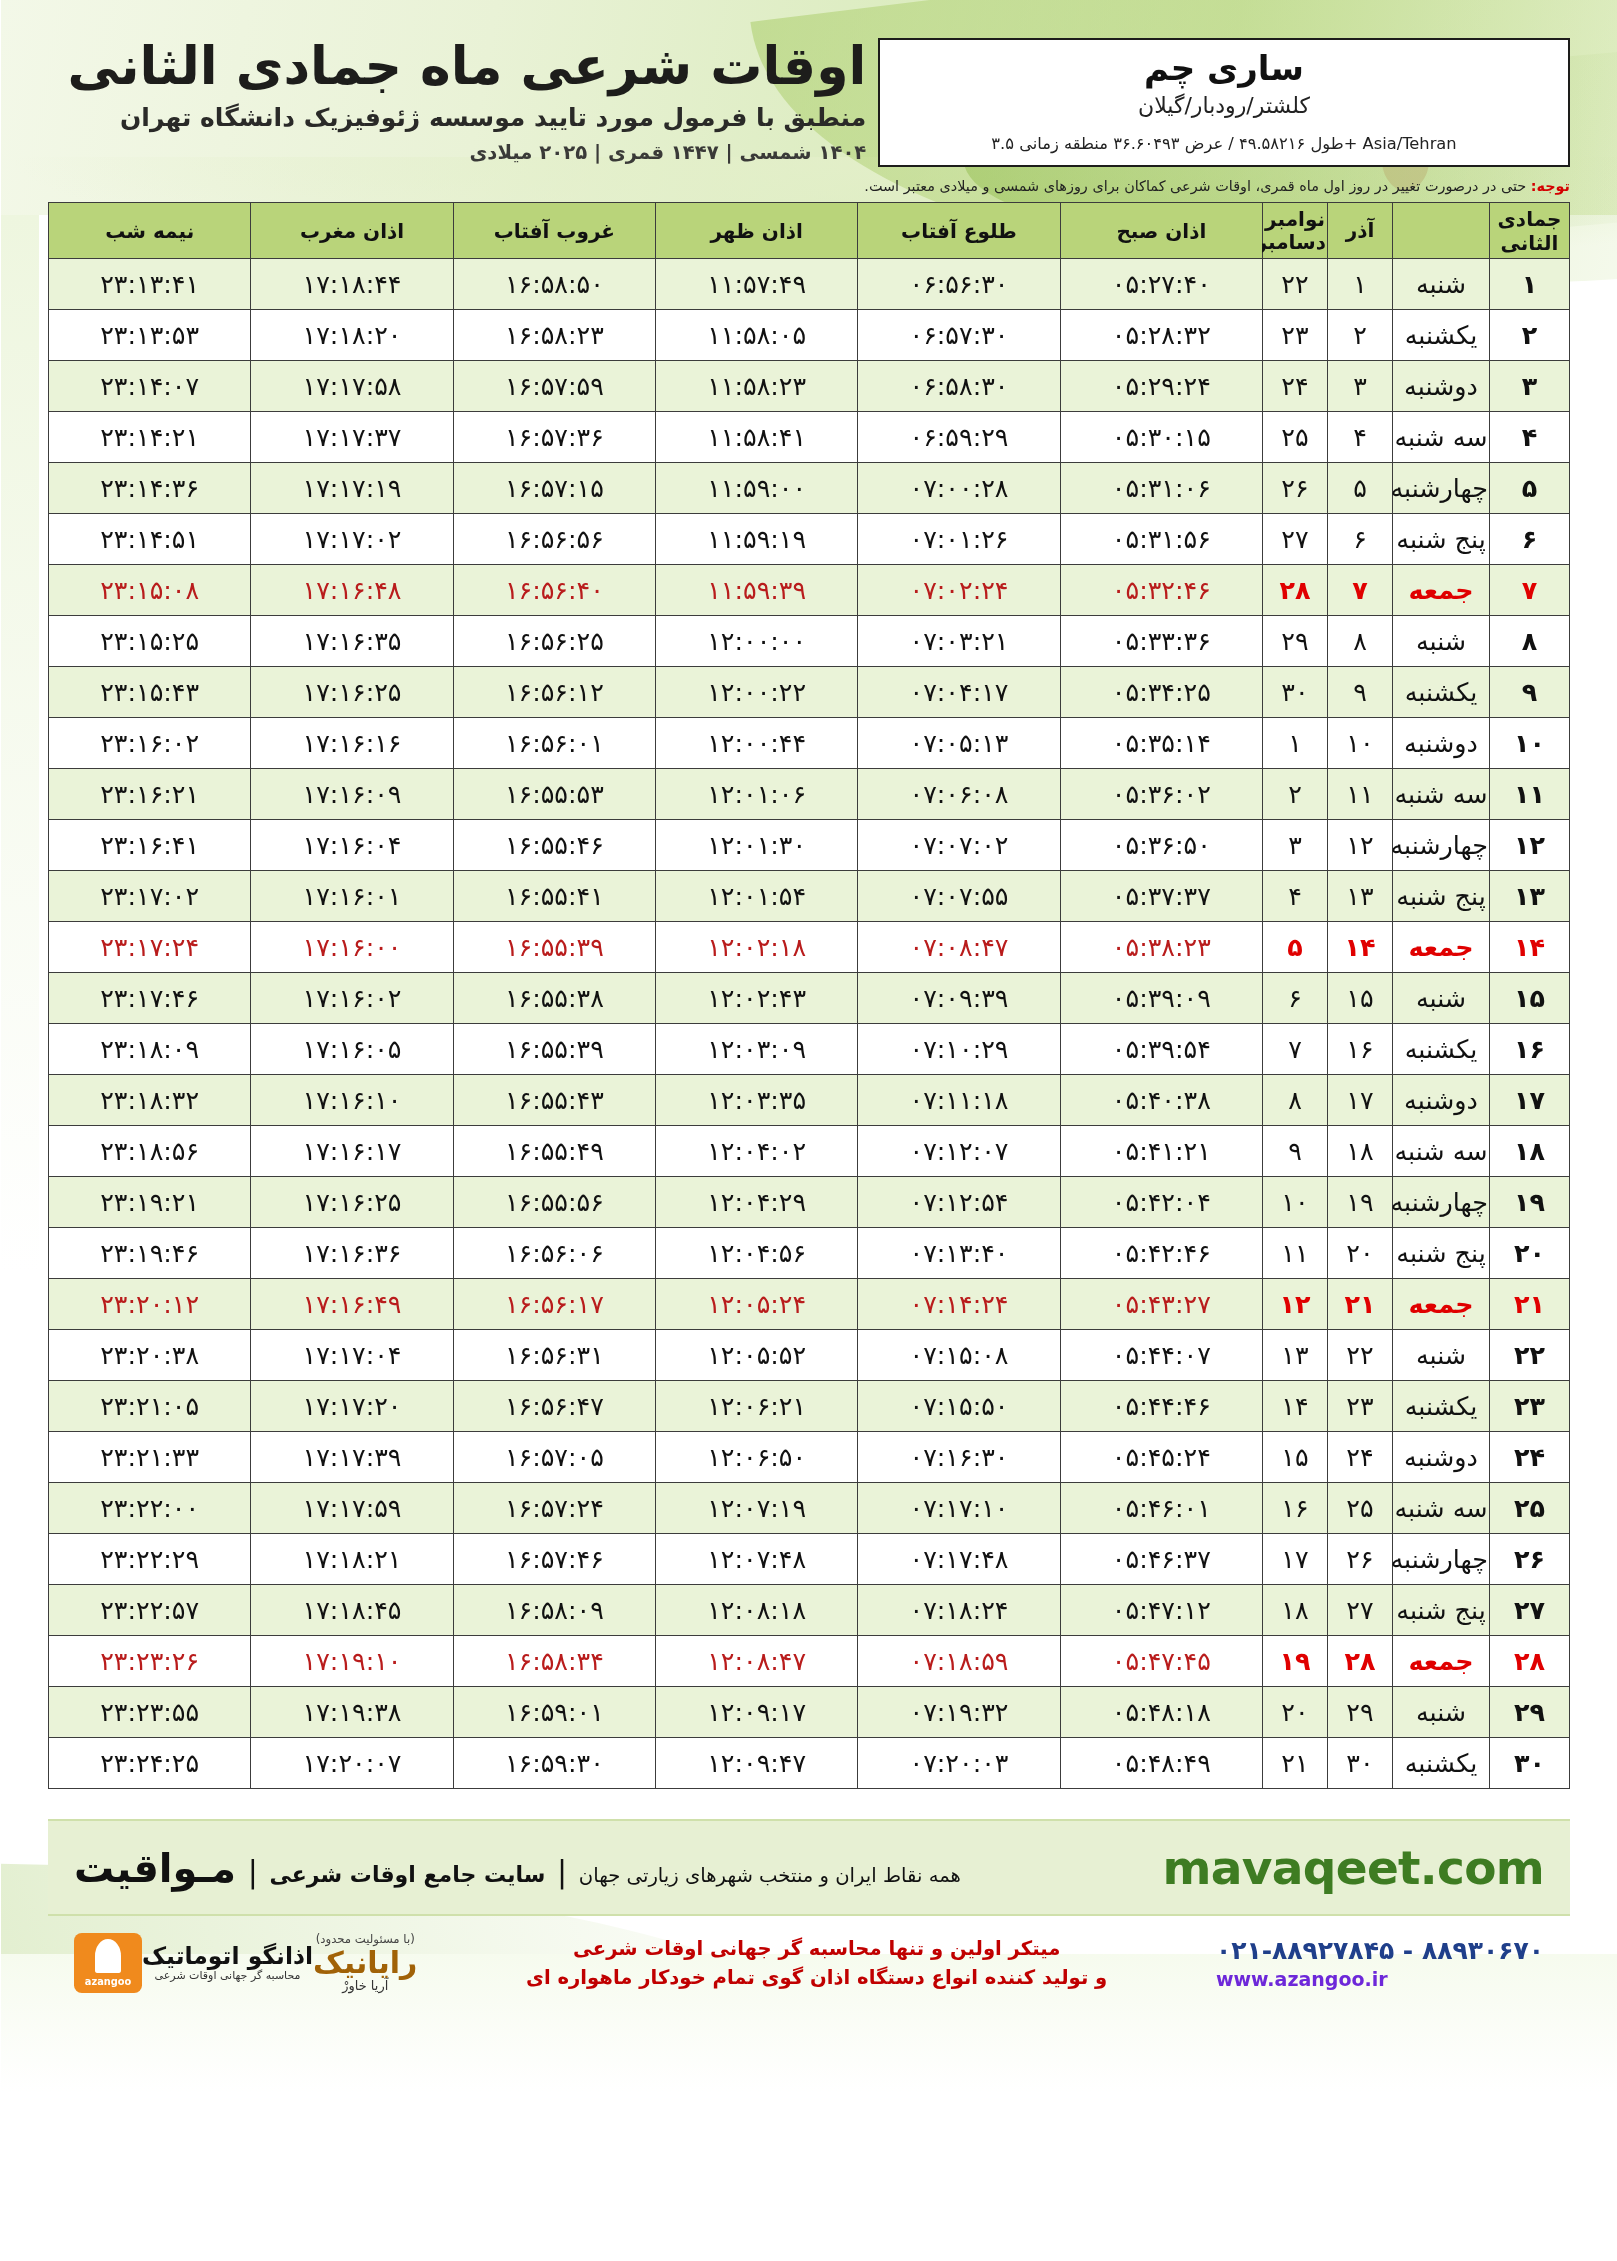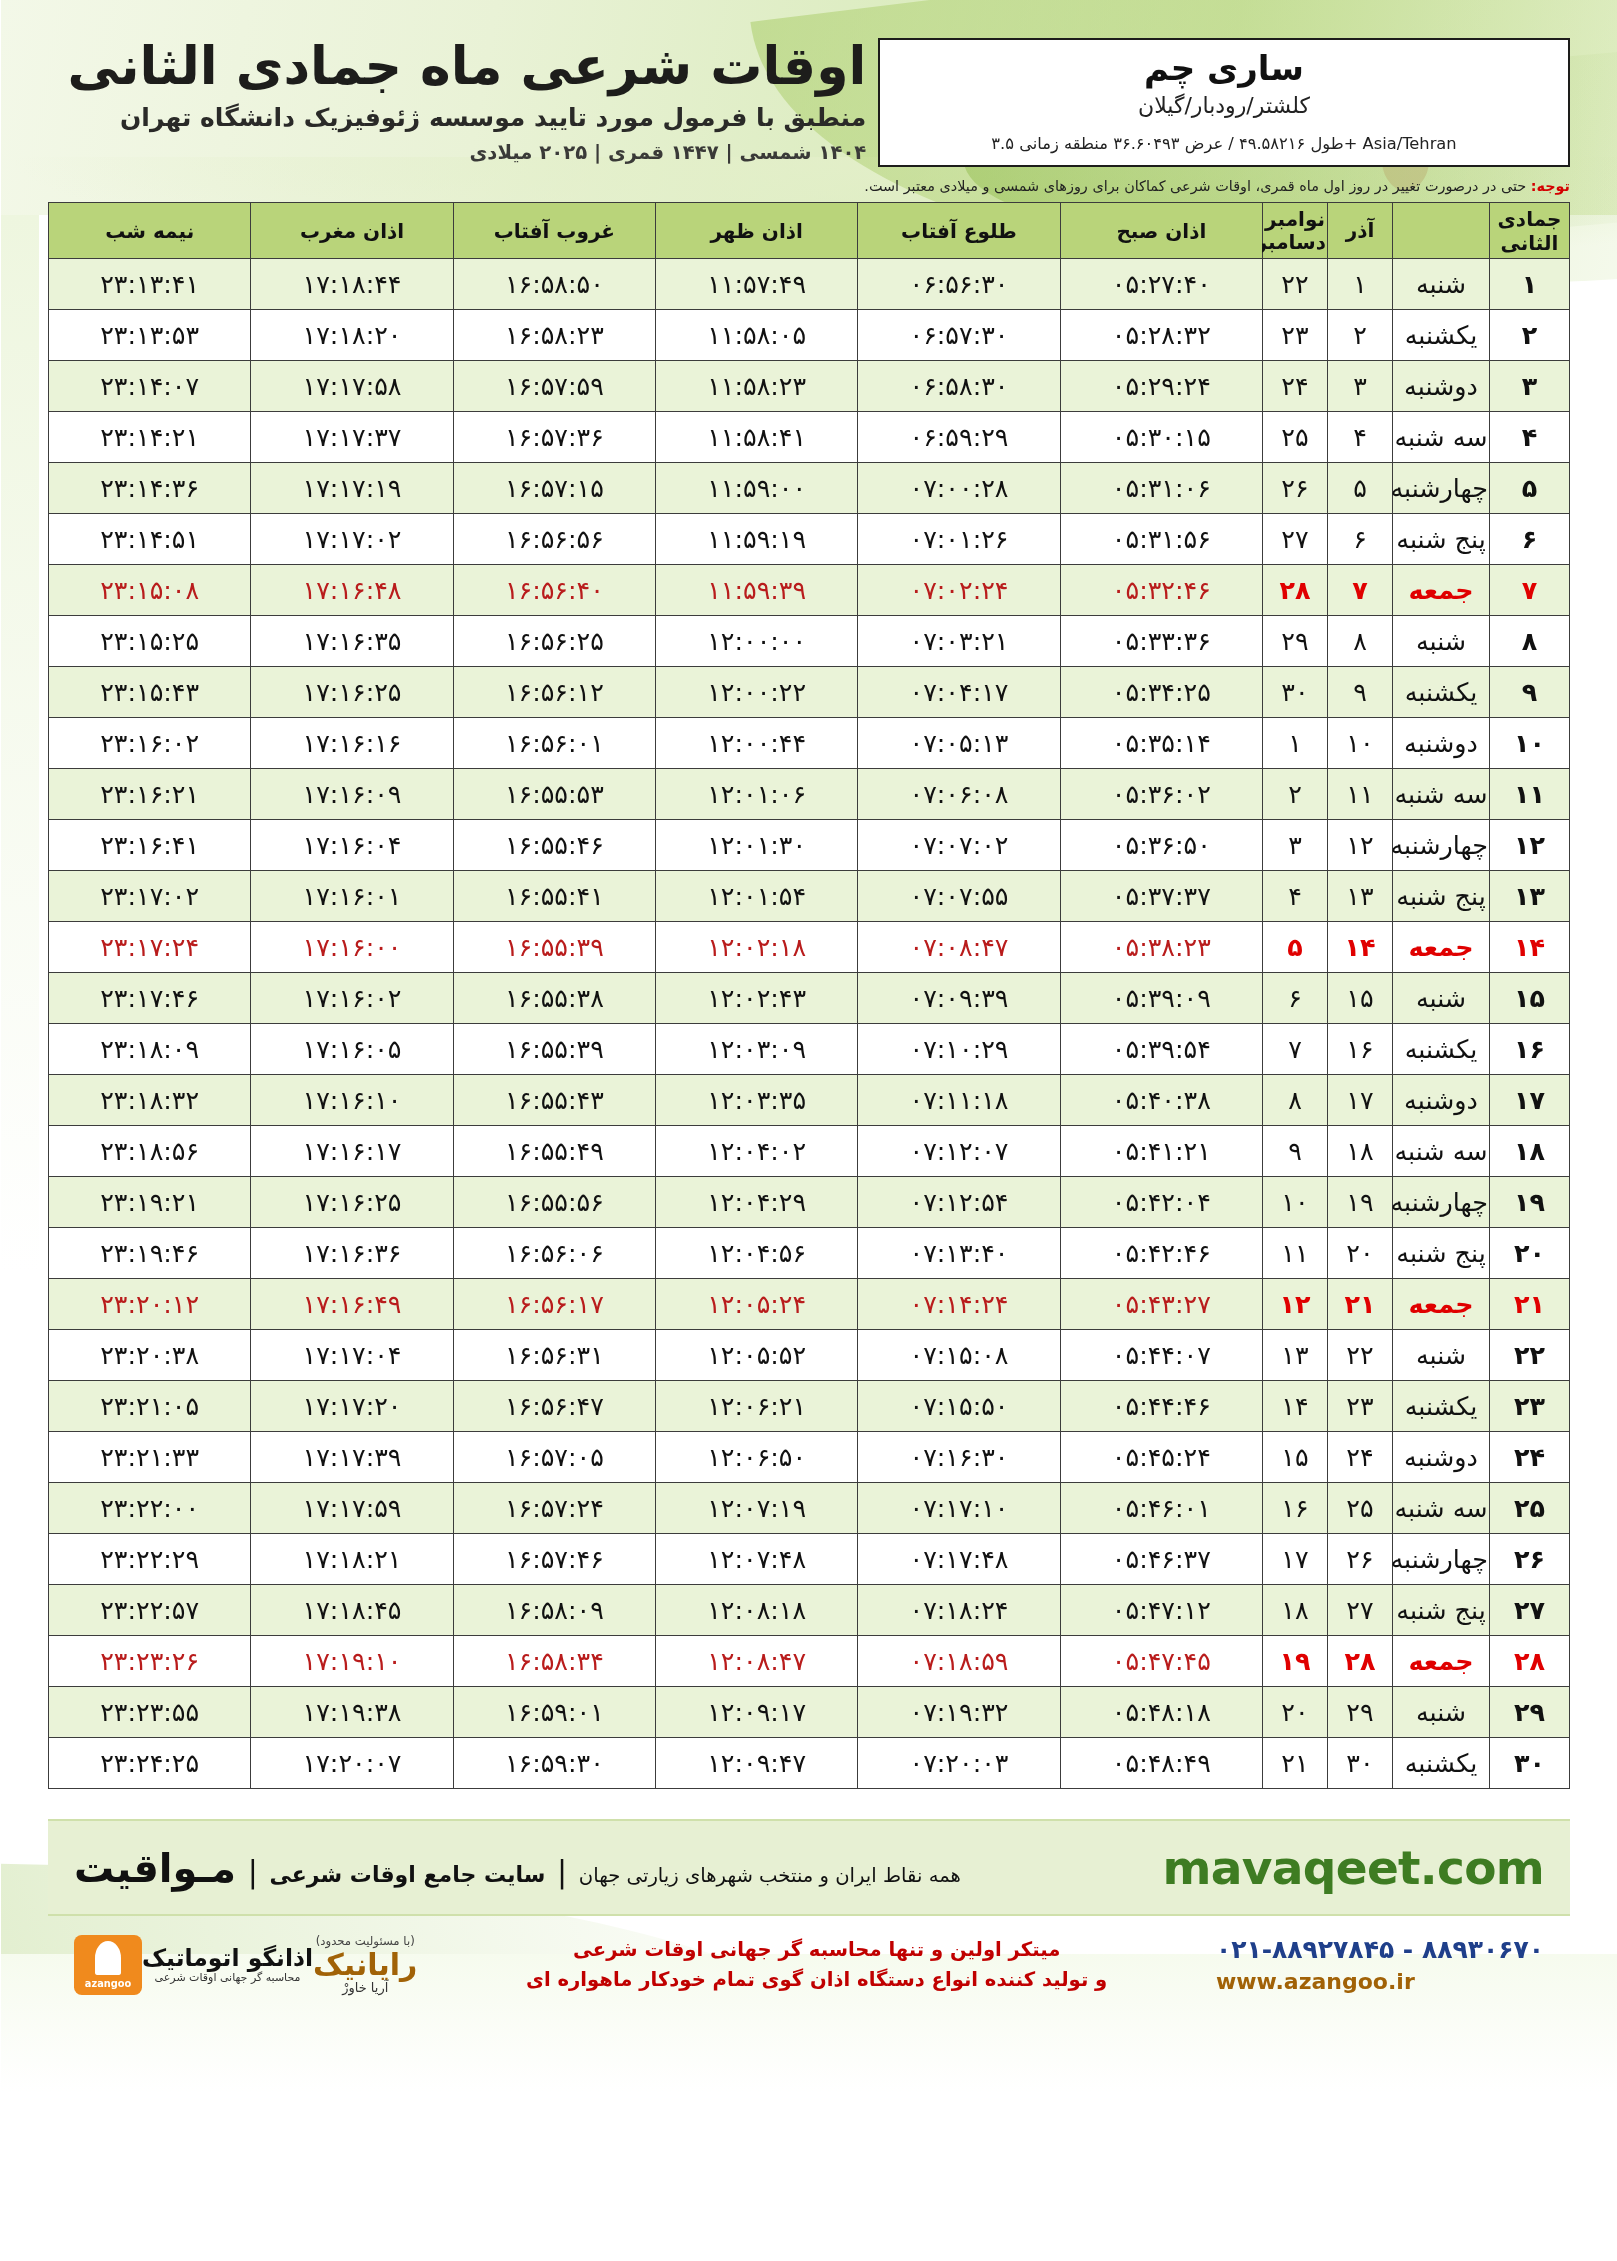--- a/index.html
+++ b/index.html
@@ -120,21 +120,21 @@
   .brand-right { display: flex; align-items: baseline; gap: 11.7px; direction: rtl; }
   .brand-mavaqeet { font-size: 40px; font-weight: bold; color: #111; letter-spacing: 1.3px; }
   .brand-bar { color: #111; font-size: 30px; }
   .brand-tag { font-size: 22px; color: #111; font-weight: bold; }
   .brand-tag2 { font-size: 19.6px; color: #111; }
   .brand-left { font-size: 47px; font-weight: bold; color: #3e7c22; letter-spacing: -0.7px; font-family: "DejaVu Sans", sans-serif; }
 
   .footer-bottom { display: flex; align-items: center; justify-content: space-between; padding: 17px 26px 0; }
   .fb-left { direction: ltr; text-align: left; color: #1f4c8a; font-weight: bold; line-height: 1.35; }
   .fb-phone { font-size: 25px; color: #1f3f8a; }
-  .fb-site { font-size: 22px; color: #a16207; }
+  .fb-site { font-size: 19px; color: #6d28d9; }
   .fb-center { text-align: center; color: #c00000; font-size: 19.6px; font-weight: bold; line-height: 1.5; }
   .fb-right { display: flex; align-items: center; }
   .logo-rayaneik { text-align: center; line-height: 1.1; }
   .logo-rayaneik .l1 { font-size: 11.7px; color: #444; }
   .logo-rayaneik .l2 { font-size: 30px; font-weight: bold; color: #a16207; }
   .logo-rayaneik .l3 { font-size: 13px; color: #333; }
   .logo-azangoo { text-align: center; line-height: 1.15; }
   .logo-azangoo .a1 { font-size: 23.5px; font-weight: bold; color: #111; }
   .logo-azangoo .a2 { font-size: 11px; color: #333; }
   .logo-chip {

